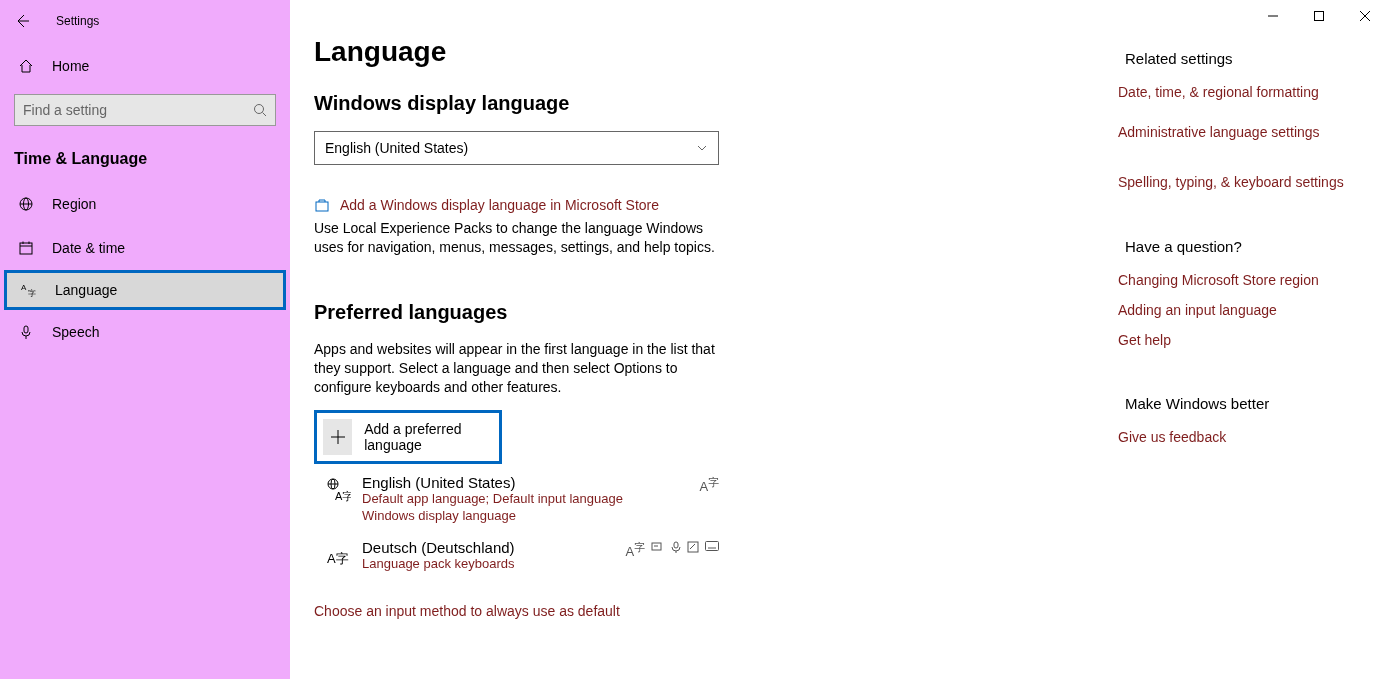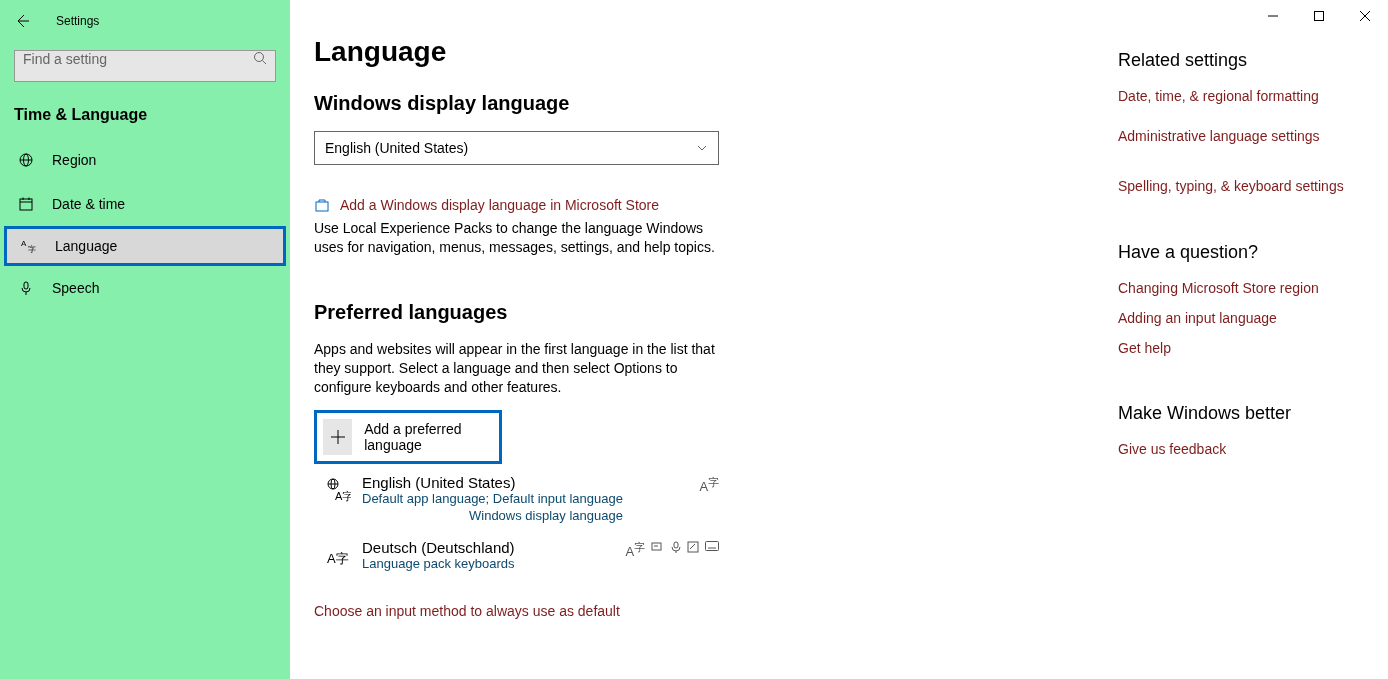--- a/index.html
+++ b/index.html
@@ -1,27 +1,27 @@
 <!DOCTYPE html>
 <html><head>
 <meta charset="utf-8">
 <style>
   * { box-sizing: border-box; margin: 0; padding: 0; font-family: "Segoe UI", Arial, sans-serif; }
   body { width: 1388px; height: 679px; background: #fff; overflow: hidden; font-size: 14px; color: #000; }
   .root { display: flex; width: 100%; height: 100%; }
 
   
-  .sidebar { width: 290px; flex: 0 0 290px; background: #86efac; height: 100%; }
+  .sidebar { width: 290px; flex: 0 0 290px; background: #f0abfc; height: 100%; }
   .sidebar-header { height: 42px; display:flex; align-items:center; }
   .back-btn { width: 44px; height: 42px; display:flex; align-items:center; justify-content:center; cursor:pointer; }
   .title-settings { font-size: 12px; padding-left: 12px; }
   .home-row { display:flex; align-items:center; height: 40px; padding-left: 18px; margin-top: 4px; }
   .home-row .lbl { padding-left: 18px; }
   .search-wrap { padding: 8px 14px 14px 14px; }
-  .search-box { display:flex; align-items:flex-start; border: 1px solid #999; height: 32px; padding: 0 8px; background: #e6e6e6; }
+  .search-box { display:flex; align-items:center; border: 1px solid #999; height: 32px; padding: 0 8px; background: #e6e6e6; }
   .search-box input { flex:1; border:none; background:transparent; font-size: 14px; outline:none; color:#555; }
   .search-ph::placeholder { color:#666; }
   .category-label { padding: 10px 14px 14px 14px; font-size: 16px; font-weight: 600; }
   .nav-item { display:flex; align-items:center; height: 44px; padding-left: 18px; cursor:pointer; }
   .nav-item .lbl { padding-left: 18px; }
   .nav-item.highlighted { border: 3px solid #0067c0; background: #d8d8d8; margin: 0 4px; padding-left: 14px; height: 40px; }
 
   
   .main { flex:1; padding: 36px 40px 20px 24px; display:flex; }
   .main-col { flex:1; max-width: 720px; }
@@ -36,24 +36,24 @@
   a.textlink, .textlink { color:#7f1d1d; text-decoration:none; cursor:pointer; display:inline-block; }
   .section-gap { margin-top: 44px; }
 
   .add-lang-box { border: 3px solid #0067c0; width: 188px; height: 54px; display:flex; align-items:center; padding: 6px; gap: 12px; margin-top: 14px; cursor:pointer; }
   .plus-box { width: 36px; height: 36px; background:#e6e6e6; display:flex; align-items:center; justify-content:center; }
 
   .lang-entry { display:flex; align-items:flex-start; padding: 10px 0 4px 4px; width: 405px; cursor:pointer; }
   .lang-entry .icon-wrap { width: 40px; display:flex; justify-content:center; padding-top:2px; }
   .lang-entry .labels { padding-left: 4px; }
   .lang-entry .name { font-size: 15px; }
-  .lang-entry .sub { color:#0c4a6e; font-size: 13px; line-height: 1.3; text-align: right; }
+  .lang-entry .sub { color:#7f1d1d; font-size: 13px; line-height: 1.3; }
   .lang-entry .rh-icons { margin-left:auto; display:flex; gap:6px; padding-top:2px; color:#555; font-size:13px; }
 
-  .right-head { font-size: 18px; margin-bottom: 10px; }
+  .right-head { font-size: 15px; margin-bottom: 10px; margin-left: 7px; }
   .right-col .textlink { margin: 6px 0; line-height: 1.3; }
 
   
   .win-controls { position:absolute; top:0; right:0; height:32px; display:flex; }
   .win-btn { width:46px; height:32px; display:flex; align-items:center; justify-content:center; cursor:pointer; }
 
   svg { display:block; }
 </style>
 </head>
 <body>
@@ -82,20 +82,28 @@
     <div class="sidebar-header">
       <div class="back-btn">
         <svg width="16" height="16" viewBox="0 0 16 16">
             <path d="M10 2 L4 8 L10 14" fill="none" stroke="#000" stroke-width="1"></path>
             <line x1="4" y1="8" x2="15" y2="8" stroke="#000"></line>
           </svg>
       </div>
       <div class="title-settings">Settings</div>
     </div>
 
+    <div class="home-row">
+      <span>
+        <svg width="16" height="16" viewBox="0 0 16 16">
+            <path d="M2 8 L8 2 L14 8 M4 7 V14 H12 V7" fill="none" stroke="#000"></path>
+          </svg>
+      </span>
+      <span class="lbl">Home</span>
+    </div>
 
     <div class="search-wrap">
       <div class="search-box">
         <input class="search-ph" placeholder="Find a setting" style="">
         <span>
           <svg width="14" height="14" viewBox="0 0 14 14">
               <circle cx="6" cy="6" r="4.5" fill="none" stroke="#666"></circle>
               <line x1="9.5" y1="9.5" x2="13" y2="13" stroke="#666"></line>
             </svg>
         </span>

